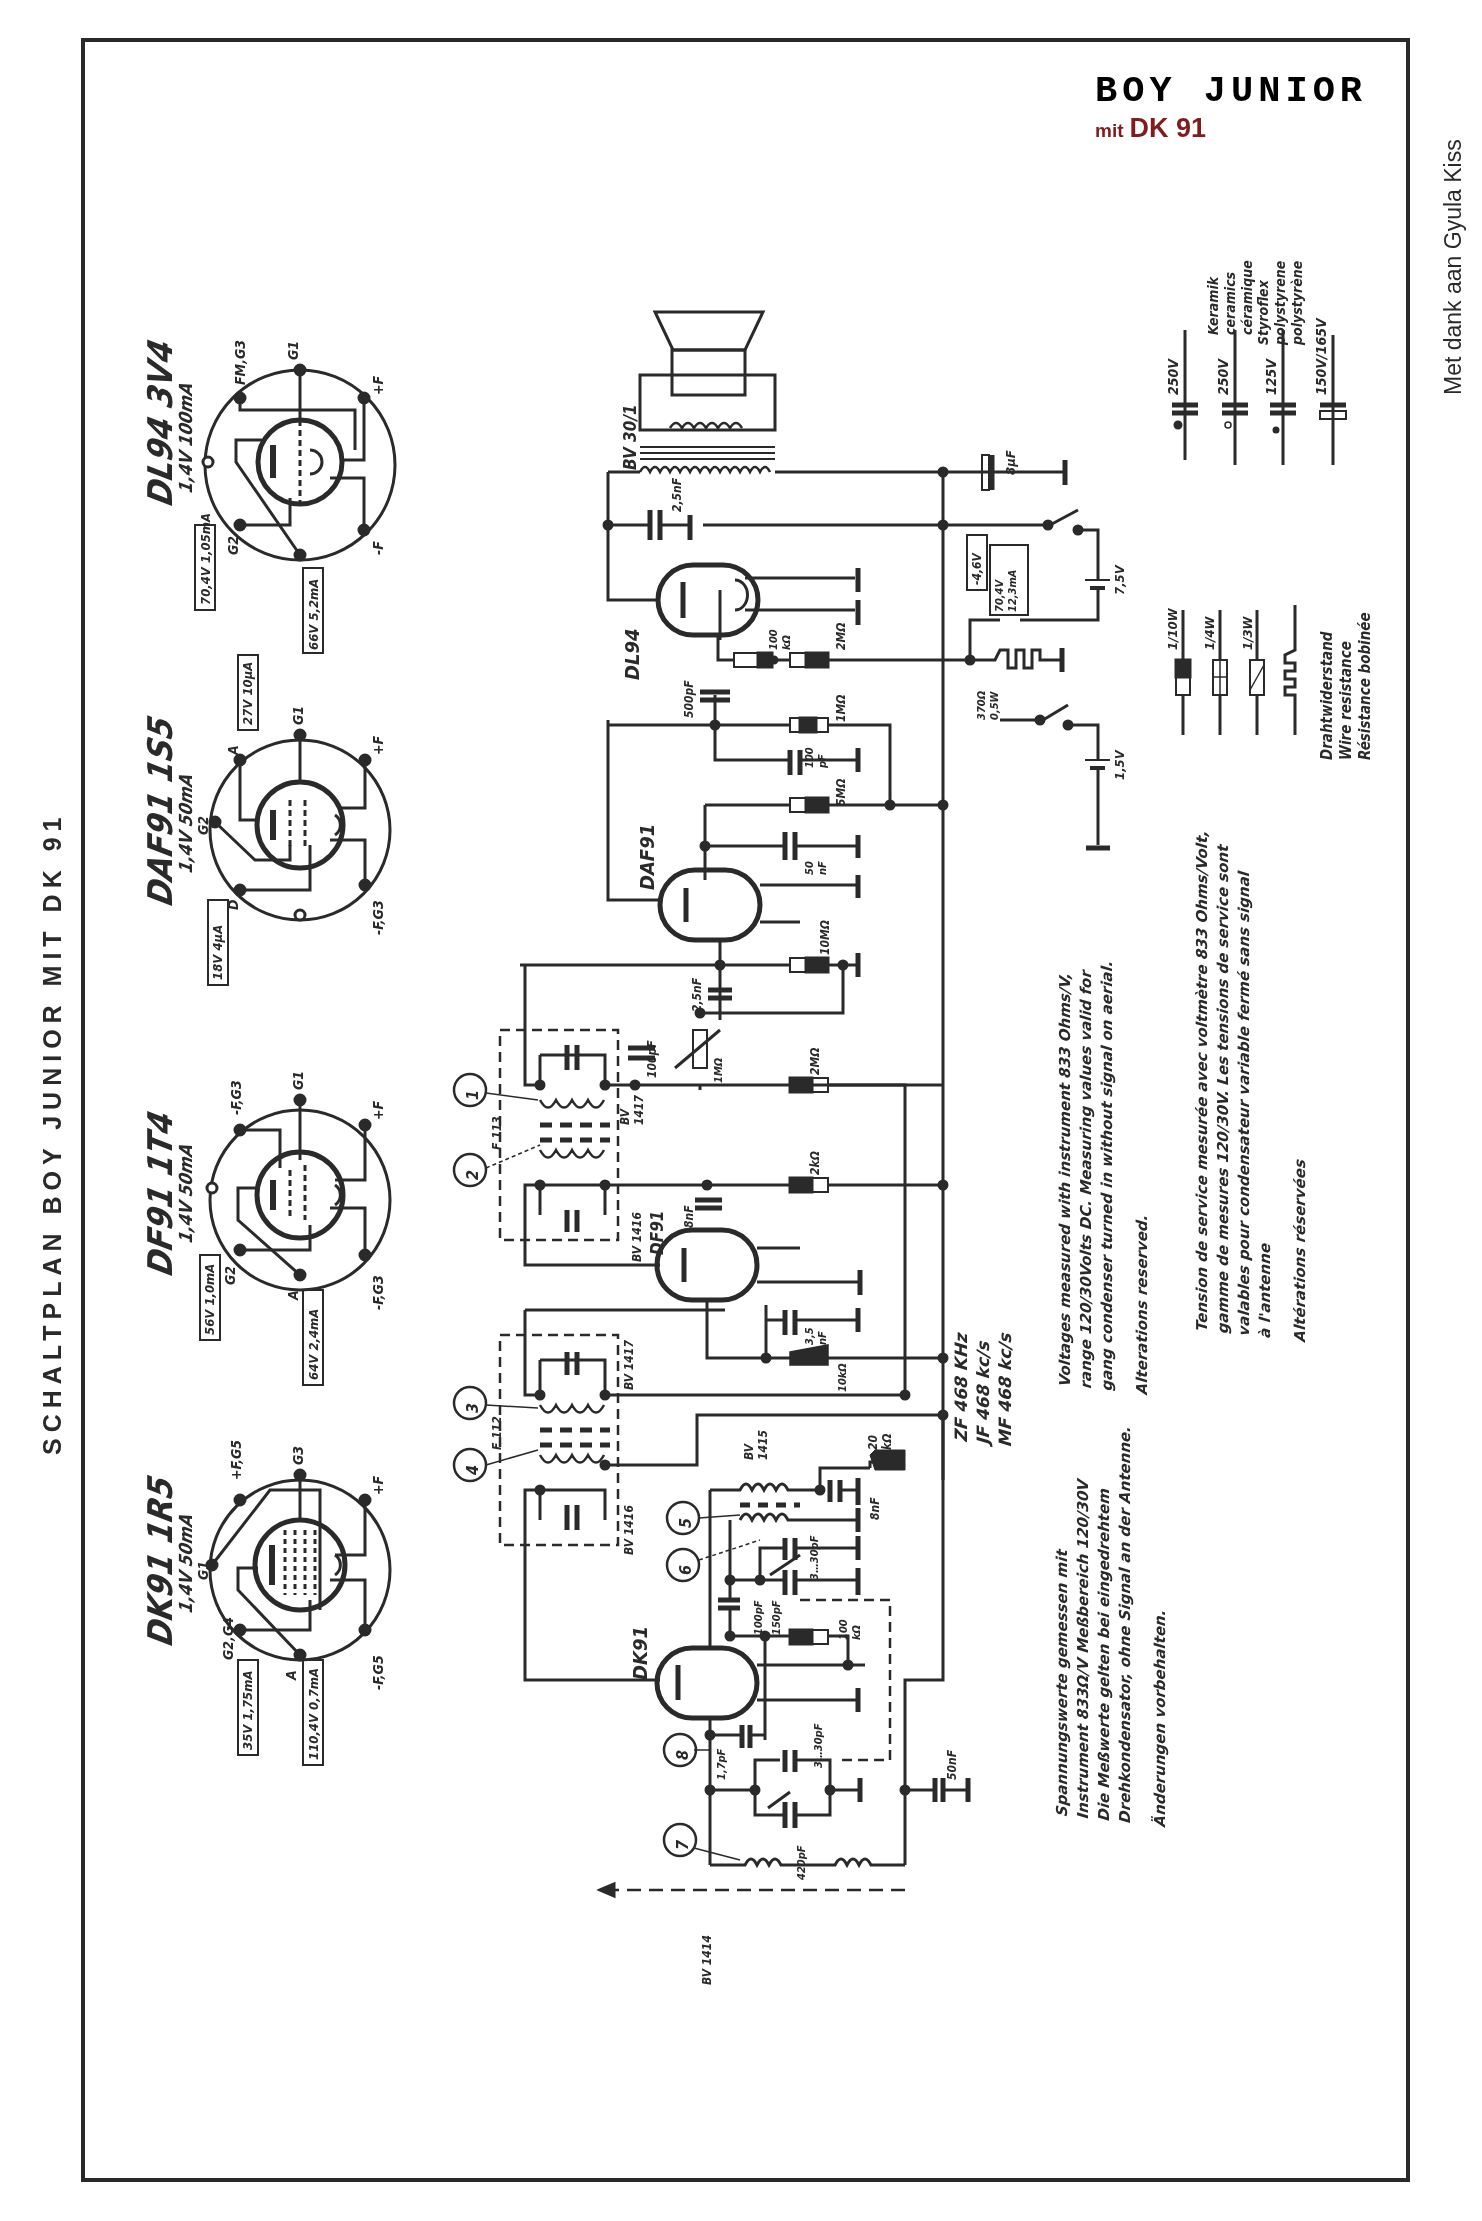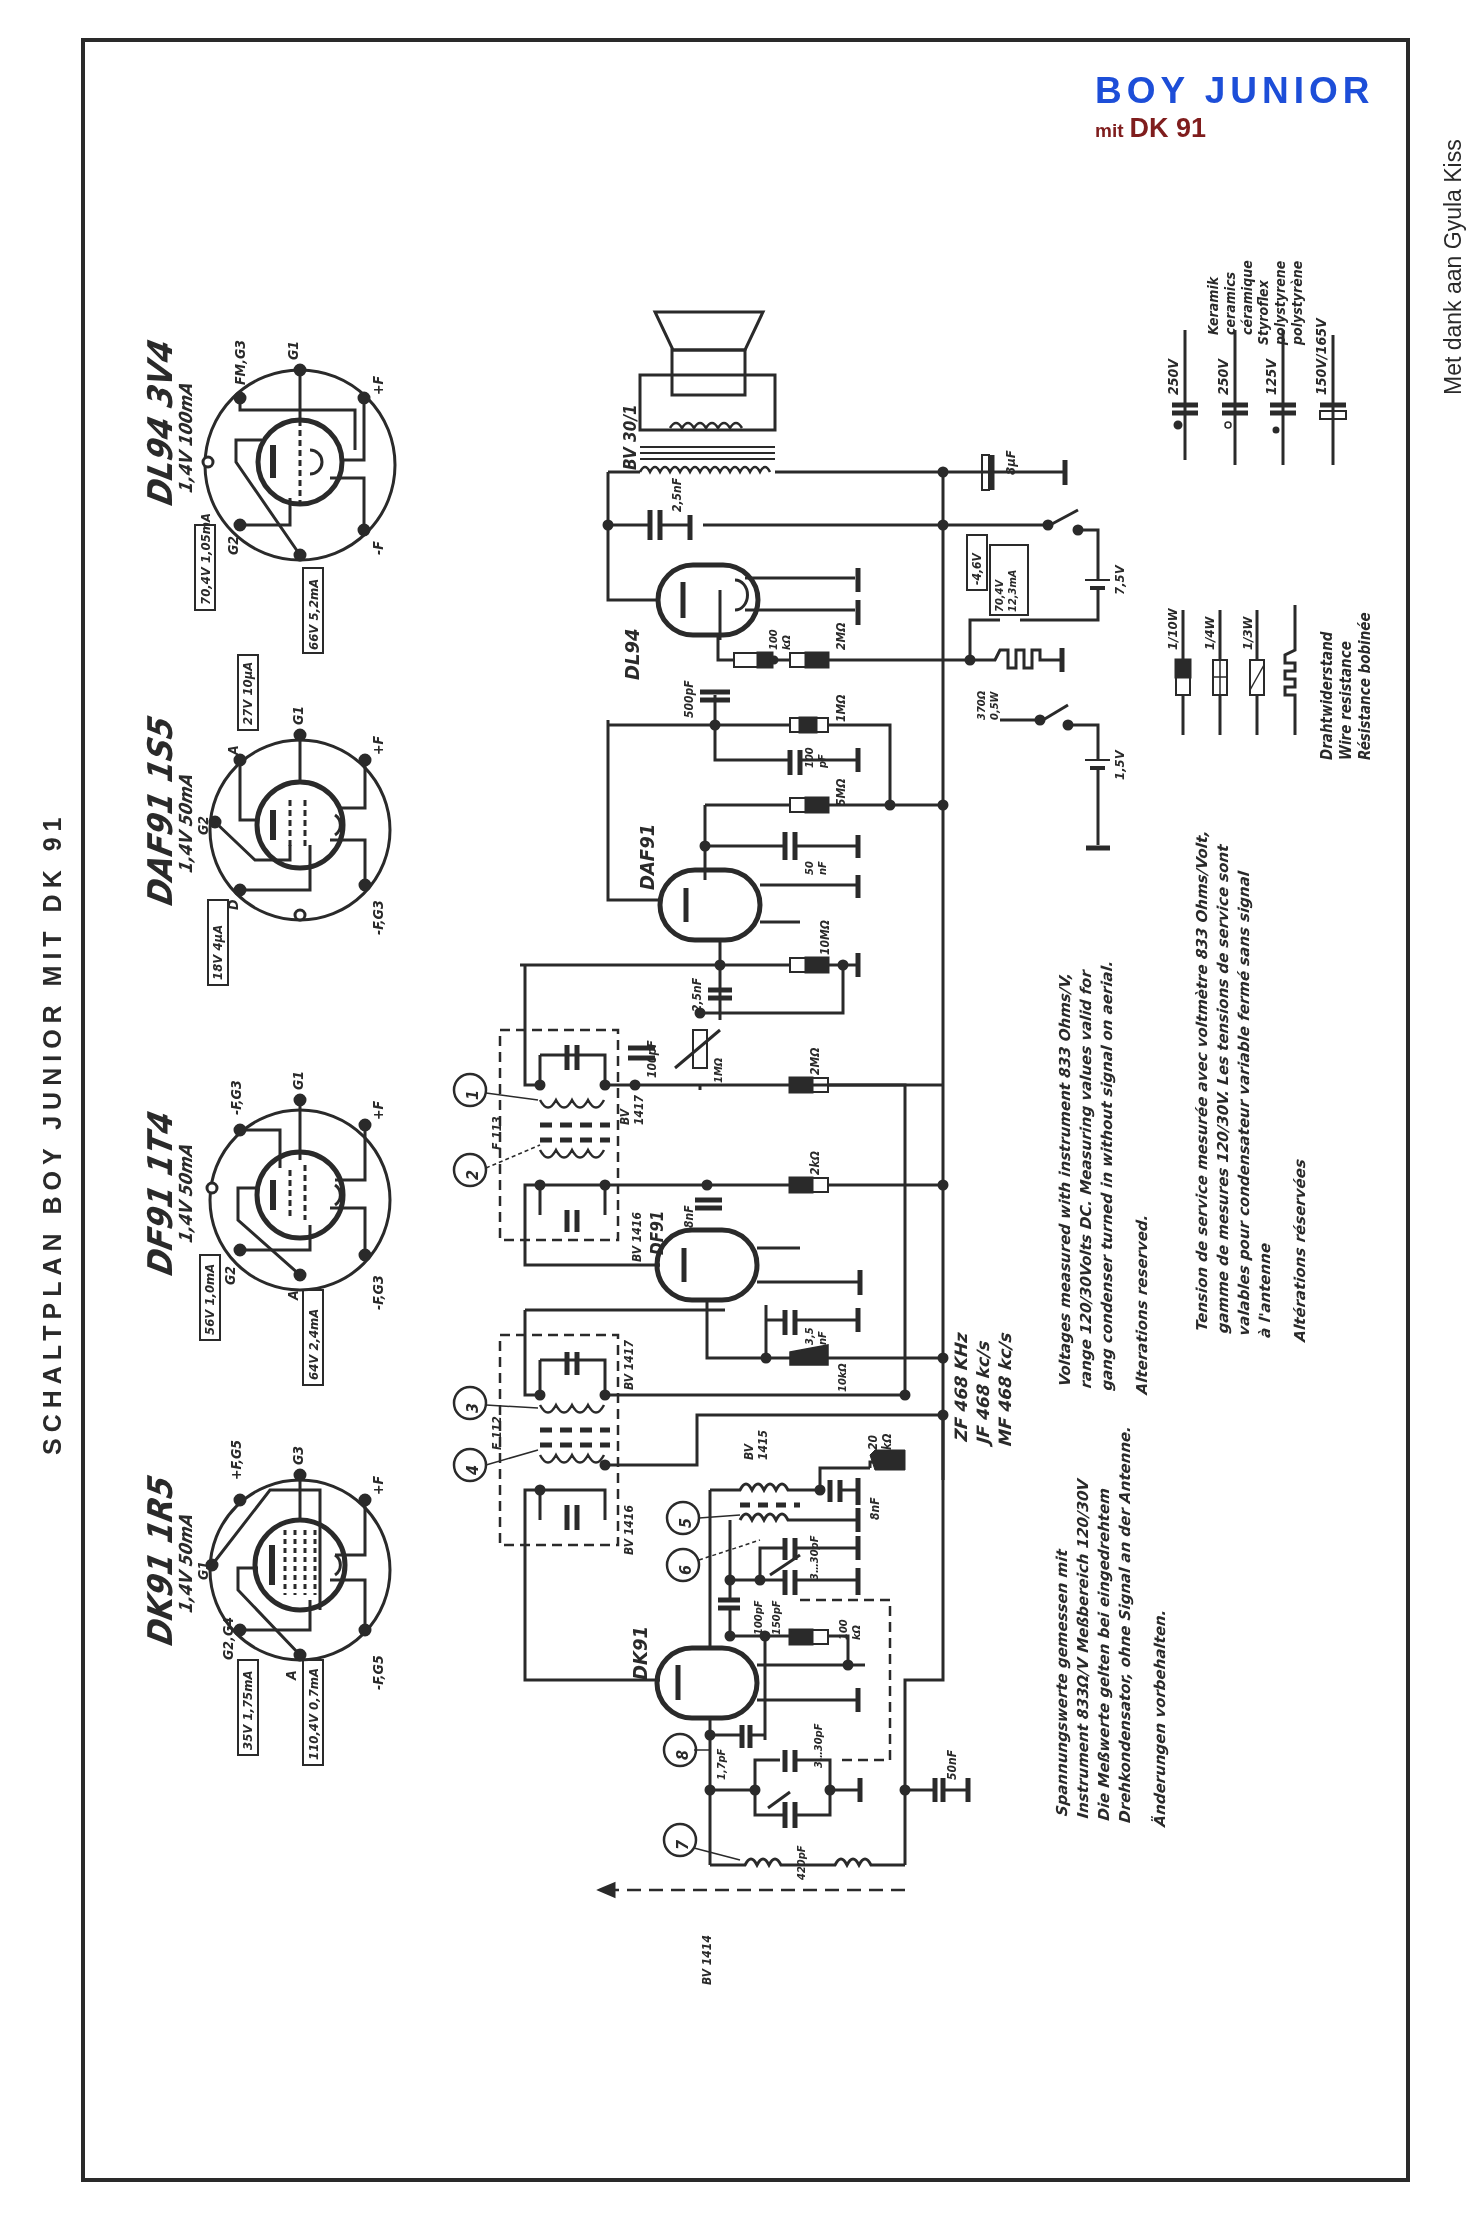--- a/index.html
+++ b/index.html
@@ -2,21 +2,21 @@
 <html><head>
 <meta charset="utf-8">
 <style>
   html,body{margin:0;padding:0;background:#ffffff;}
   body{width:1482px;height:2221px;position:relative;overflow:hidden;font-family:"DejaVu Sans",sans-serif;color:#222;}
   #sheet{position:absolute;left:0;top:0;width:1482px;height:2221px;}
   .rot{position:absolute;transform-origin:0 0;white-space:nowrap;}
   .hand{font-family:"DejaVu Sans Condensed","DejaVu Sans",sans-serif;font-style:italic;font-weight:bold;color:#2a2a2a;}
   .note{font-family:"DejaVu Sans",sans-serif;font-style:italic;font-weight:bold;font-size:15px;line-height:21px;color:#2a2a2a;transform:rotate(-90deg) skewX(-6deg);}
   .title-side{font-family:"Liberation Sans",sans-serif;font-weight:bold;font-size:25px;letter-spacing:6px;color:#2a2a2a;}
-  .brand{position:absolute;left:1095px;top:70px;font-family:Liberation Sans, sans-serif;font-weight:bold;font-size:37px;letter-spacing:5px;color:#1d4ed8;}
+  .brand{position:absolute;left:1095px;top:70px;font-family:Liberation Mono, monospace;font-weight:bold;font-size:37px;letter-spacing:5px;color:#000000;}
   .brand-sub{position:absolute;left:1095px;top:113px;font-family:"Liberation Sans",sans-serif;font-weight:bold;color:#7f1d1d;}
   .brand-sub .mit{font-size:19px;}
   .brand-sub .dk{font-size:27px;margin-left:6px;}
   .credit{font-family:"Liberation Sans",sans-serif;font-size:23px;color:#2a2a2a;}
 </style>
 </head>
 <body>
 
 <div id="sheet">
 

